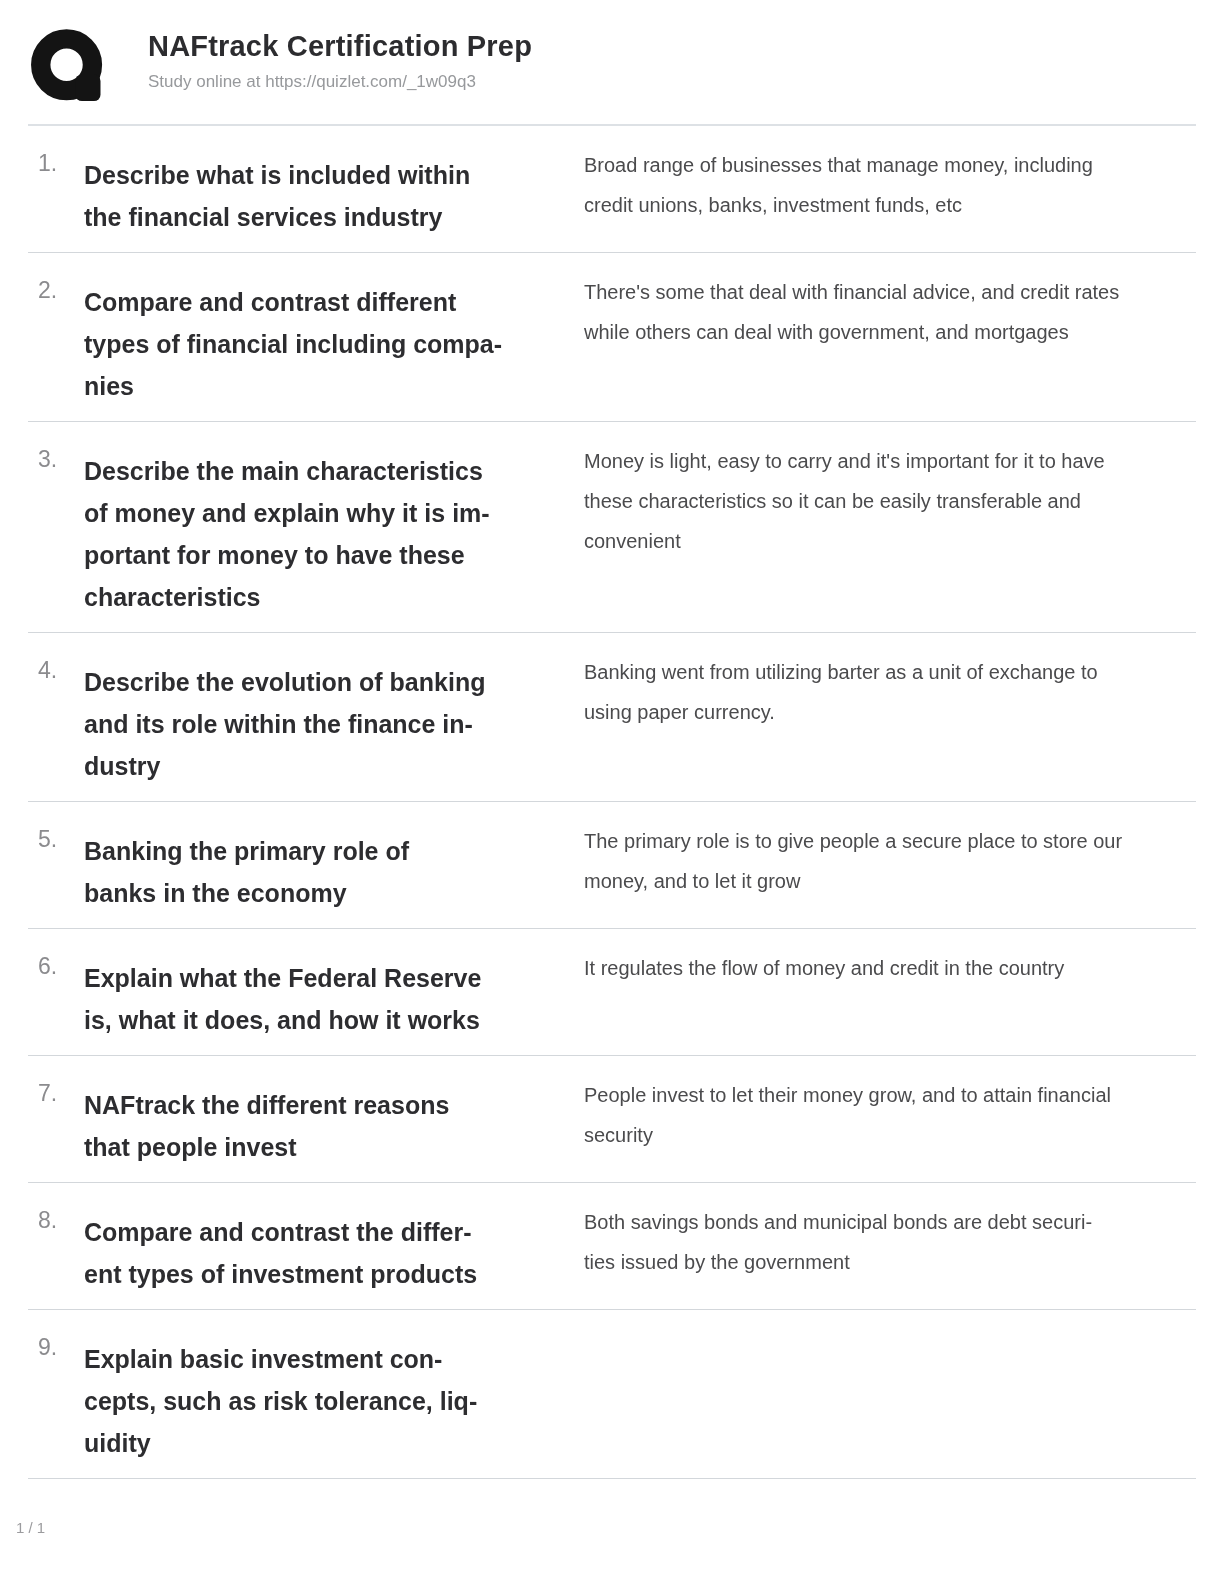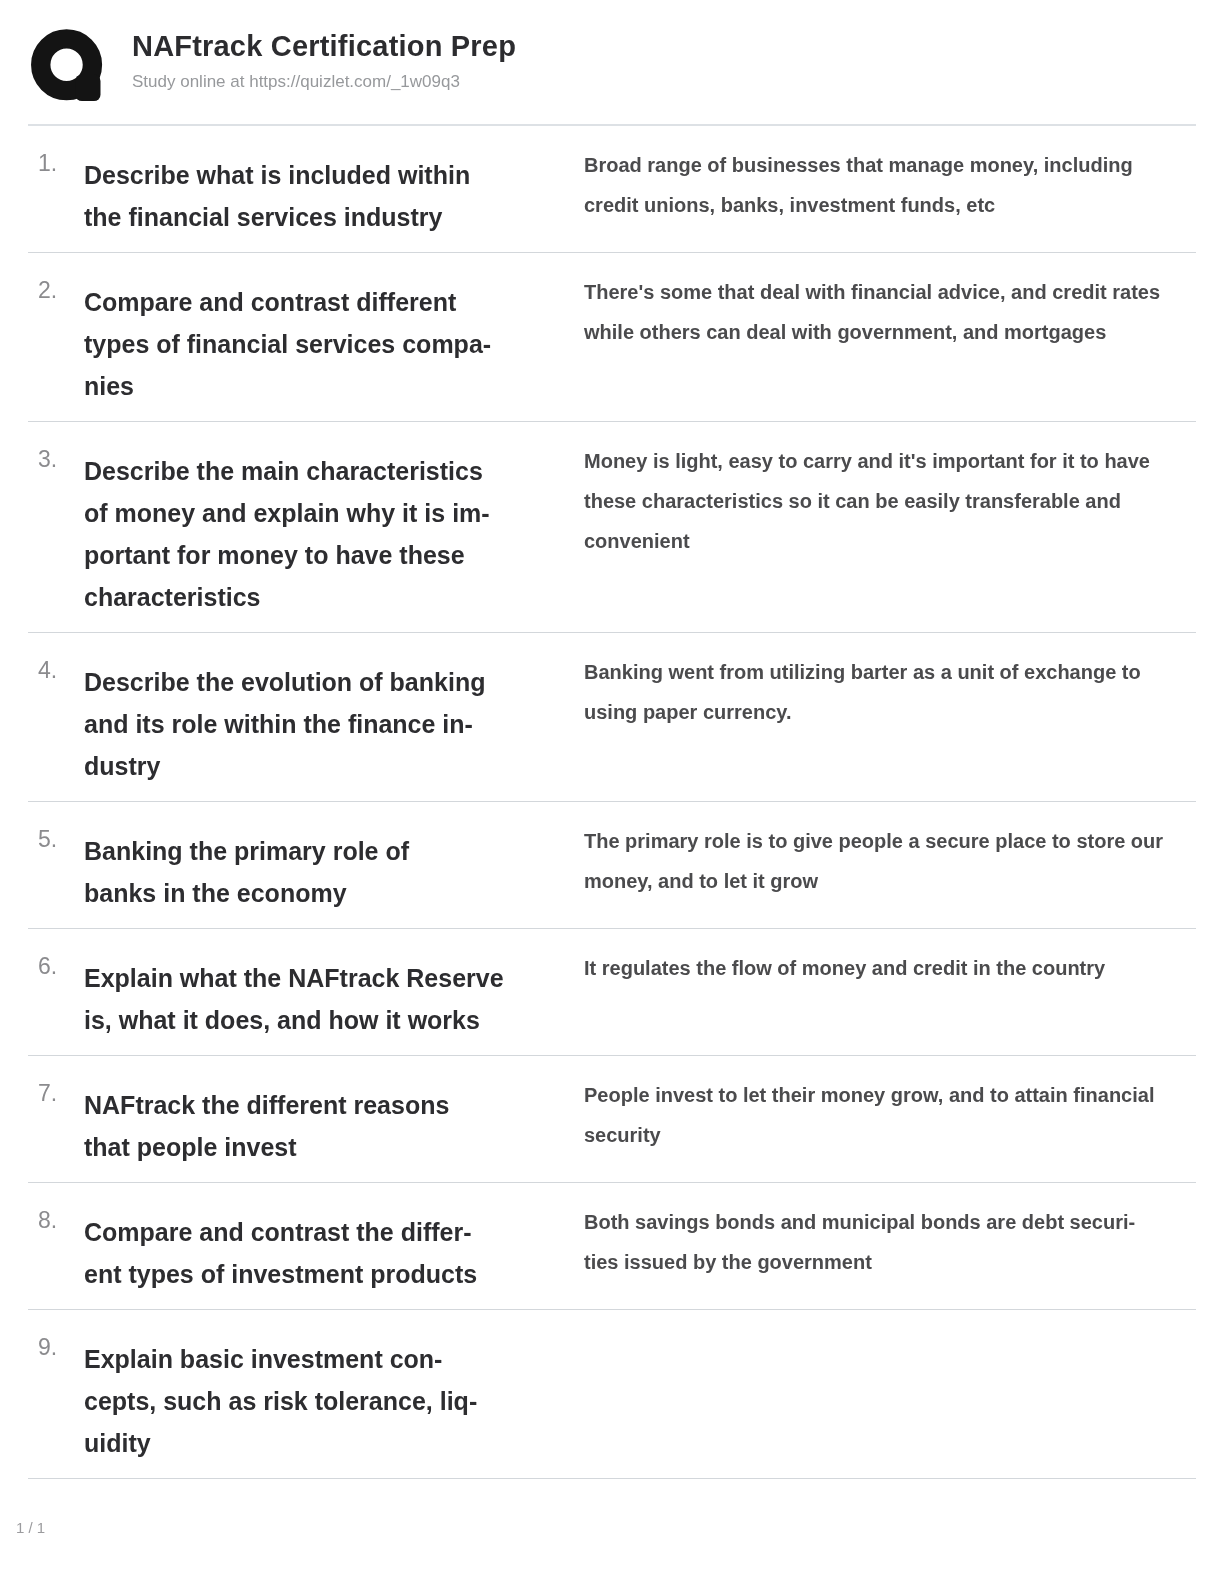--- a/index.html
+++ b/index.html
@@ -14,21 +14,21 @@
   }
   
   .header {
     margin: 0 28px;
     padding: 26px 2px 14px 2px;
     border-bottom: 2px solid #dde1e5;
     display: flex;
     align-items: flex-start;
   }
   .logo-box { width: 78px; height: 84px; flex: 0 0 auto; }
-  .header-text { margin-left: 24px; }
+  .header-text { margin-left: 40px; }
   .page-title {
     font-size: 29px;
     font-weight: 600;
     color: #2c2c2f;
     letter-spacing: 0.2px;
     margin-top: 4px;
   }
   .page-subtitle {
     font-size: 17px;
     font-weight: 400;
@@ -54,21 +54,21 @@
   .q-text {
     font-size: 25px;
     font-weight: 600;
     color: #2d2d30;
     line-height: 42px;
     white-space: pre-line;
     margin-top: 12px;
   }
   .a-text {
     font-size: 20px;
-    font-weight: 700;
+    font-weight: 400;
     color: #4b4b4d;
     line-height: 40px;
     white-space: pre-line;
     padding-top: 3px;
   }
   
   .footer {
     position: absolute;
     bottom: 48px;
     left: 16px;
@@ -101,21 +101,21 @@
     <div class="q-num">1.</div>
     <div class="q-text">Describe what is included within
 the financial services industry</div>
     <div class="a-text">Broad range of businesses that manage money, including
 credit unions, banks, investment funds, etc</div>
   </div>
 
   <div class="row">
     <div class="q-num">2.</div>
     <div class="q-text">Compare and contrast different
-types of financial services compa-
+types of financial including compa-
 nies</div>
     <div class="a-text">There's some that deal with financial advice, and credit rates
 while others can deal with government, and mortgages</div>
   </div>
 
   <div class="row">
     <div class="q-num">3.</div>
     <div class="q-text">Describe the main characteristics
 of money and explain why it is im-
 portant for money to have these
@@ -137,21 +137,21 @@
   <div class="row">
     <div class="q-num">5.</div>
     <div class="q-text">Banking the primary role of
 banks in the economy</div>
     <div class="a-text">The primary role is to give people a secure place to store our
 money, and to let it grow</div>
   </div>
 
   <div class="row">
     <div class="q-num">6.</div>
-    <div class="q-text">Explain what the NAFtrack Reserve
+    <div class="q-text">Explain what the Federal Reserve
 is, what it does, and how it works</div>
     <div class="a-text">It regulates the flow of money and credit in the country</div>
   </div>
 
   <div class="row">
     <div class="q-num">7.</div>
     <div class="q-text">NAFtrack the different reasons
 that people invest</div>
     <div class="a-text">People invest to let their money grow, and to attain financial
 security</div>

